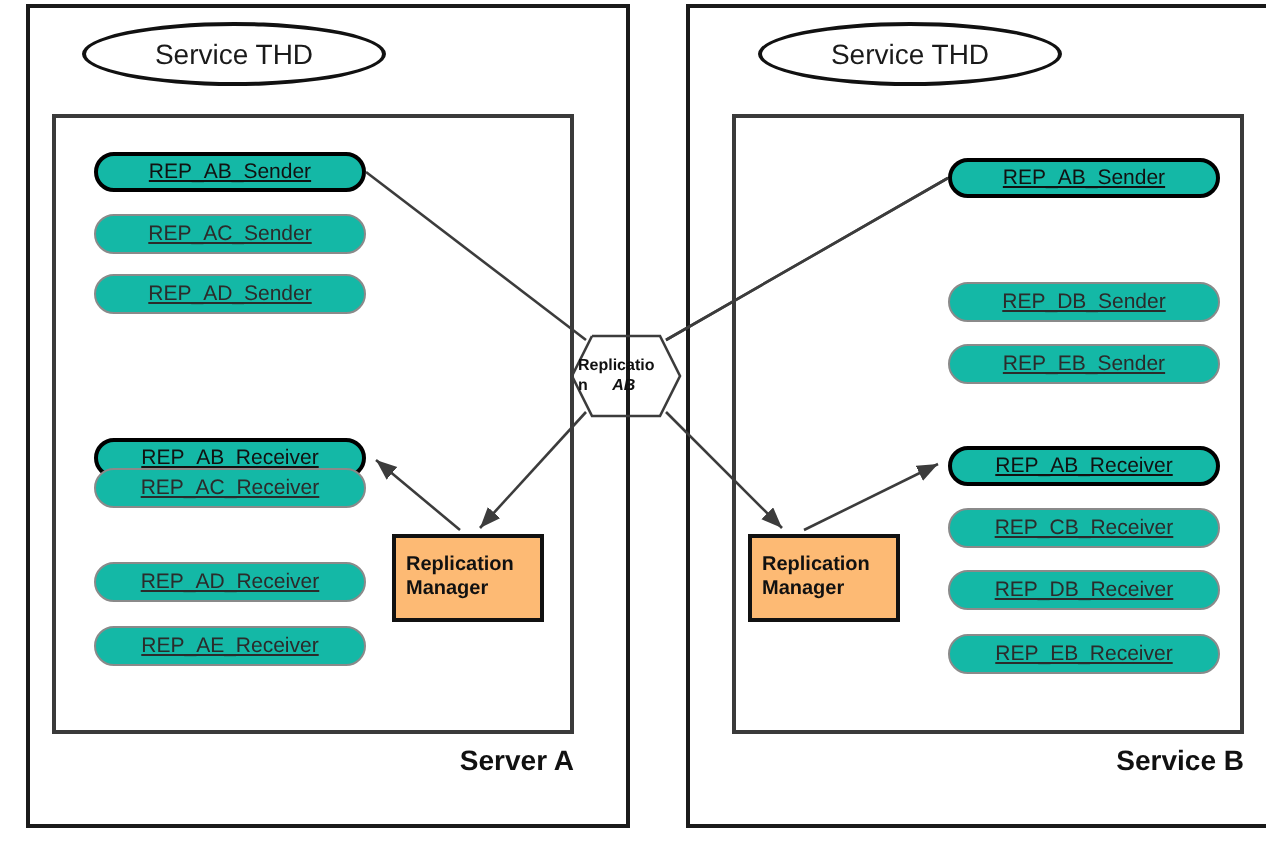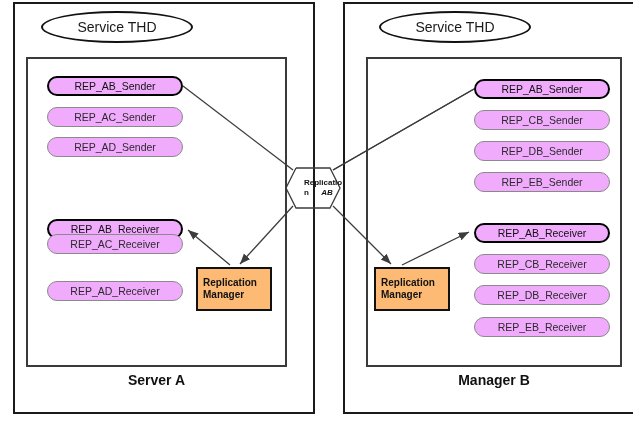--- a/index.html
+++ b/index.html
@@ -53,28 +53,29 @@
   }
   #service-thd-a { left: 31px;  top: 11px; }
   #service-thd-b { left: 369px; top: 11px; }
 
   
   .pill {
     position: absolute;
     height: 20px;
     border: 1px solid #8a8a8a;
     border-radius: 12px;
-    background: #f0abfc;
+    background: #14b8a6;
     display: flex;
     align-items: center;
     justify-content: center;
     font-size: 10.5px;
     color: #2b2b2b;
     box-sizing: border-box;
     white-space: nowrap;
+    text-decoration: underline;
   }
   .pill.highlight {
     border: 2px solid #000;
     color: #111;
   }
   .pill.left  { left: 37px;  width: 136px; }
   .pill.right { left: 464px; width: 136px; }
 
   
   .rep-manager {
@@ -110,34 +111,34 @@
     left: 0; top: 0;
     width: 54px; height: 40px;
     display: flex;
     flex-direction: column;
     align-items: flex-start;
     justify-content: center;
     font-size: 8px;
     line-height: 1.25;
     color: #111;
     font-weight: bold;
-    padding-left: 18px;
+    padding-left: 3px;
     box-sizing: border-box;
     pointer-events: none;
   }
   #replication-ab .hex-label .l2 { padding-left: 0px; }
   #replication-ab .hex-label .l2 b { padding-left: 10px; font-style: italic; }
 
   
   .server-caption {
     position: absolute;
     font-size: 14px;
     font-weight: bold;
     color: #111;
-    text-align: center;
+    text-align: right;
   }
   #server-a-caption { left: 16px;  top: 372px; width: 261px; }
   #server-b-caption { left: 356px; top: 372px; width: 256px; }
 
   
   #connectors {
     position: absolute;
     left: 0; top: 0;
     width: 633px;
     height: 427px;
@@ -160,23 +161,23 @@
   <div class="service-ellipse" id="service-thd-a">Service THD</div>
   <div class="service-ellipse" id="service-thd-b">Service THD</div>
 
   <div class="pill left highlight" style="top:76px">REP_AB_Sender</div>
   <div class="pill left" style="top:107px">REP_AC_Sender</div>
   <div class="pill left" style="top:137px">REP_AD_Sender</div>
 
   <div class="pill left highlight" style="top:219px">REP_AB_Receiver</div>
   <div class="pill left" style="top:234px">REP_AC_Receiver</div>
   <div class="pill left" style="top:281px">REP_AD_Receiver</div>
+  <div class="pill left" style="top:313px">REP_AE_Receiver</div>
 
   <div class="pill right highlight" style="top:79px">REP_AB_Sender</div>
-  <div class="pill right" style="top:110px">REP_CB_Sender</div>
   <div class="pill right" style="top:141px">REP_DB_Sender</div>
   <div class="pill right" style="top:172px">REP_EB_Sender</div>
 
   <div class="pill right highlight" style="top:223px">REP_AB_Receiver</div>
   <div class="pill right" style="top:254px">REP_CB_Receiver</div>
   <div class="pill right" style="top:285px">REP_DB_Receiver</div>
   <div class="pill right" style="top:317px">REP_EB_Receiver</div>
 
   <svg id="connectors" viewBox="0 0 633 427" xmlns="http://www.w3.org/2000/svg">
     <defs>
@@ -215,15 +216,15 @@
   <div class="rep-manager" id="rep-manager-a">
     <span>Replication</span>
     <span>Manager</span>
   </div>
   <div class="rep-manager" id="rep-manager-b">
     <span>Replication</span>
     <span>Manager</span>
   </div>
 
   <div class="server-caption" id="server-a-caption">Server A</div>
-  <div class="server-caption" id="server-b-caption">Manager B</div>
+  <div class="server-caption" id="server-b-caption">Service B</div>
 
 </div>
 
 </body></html>

